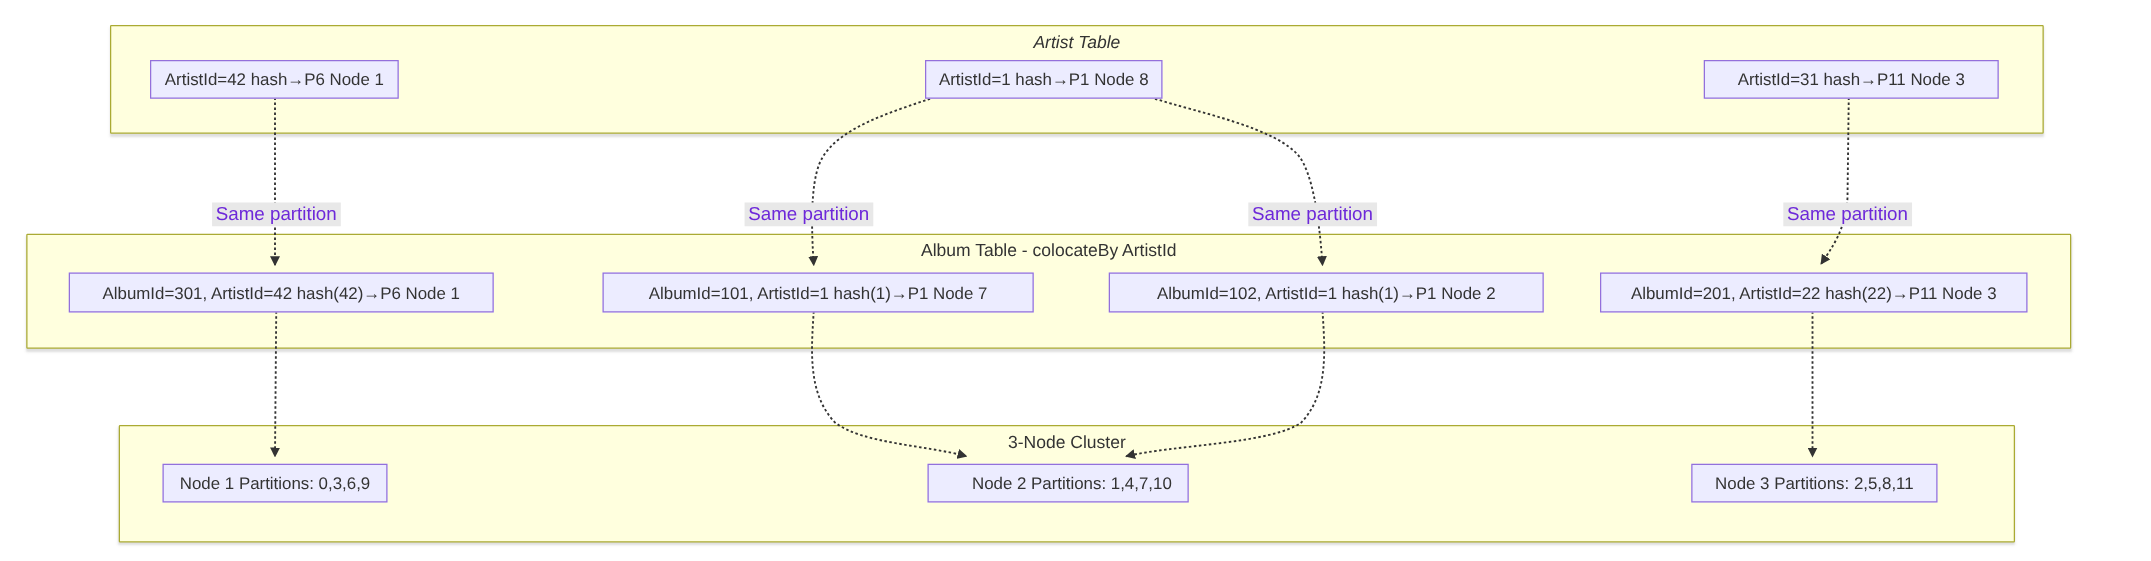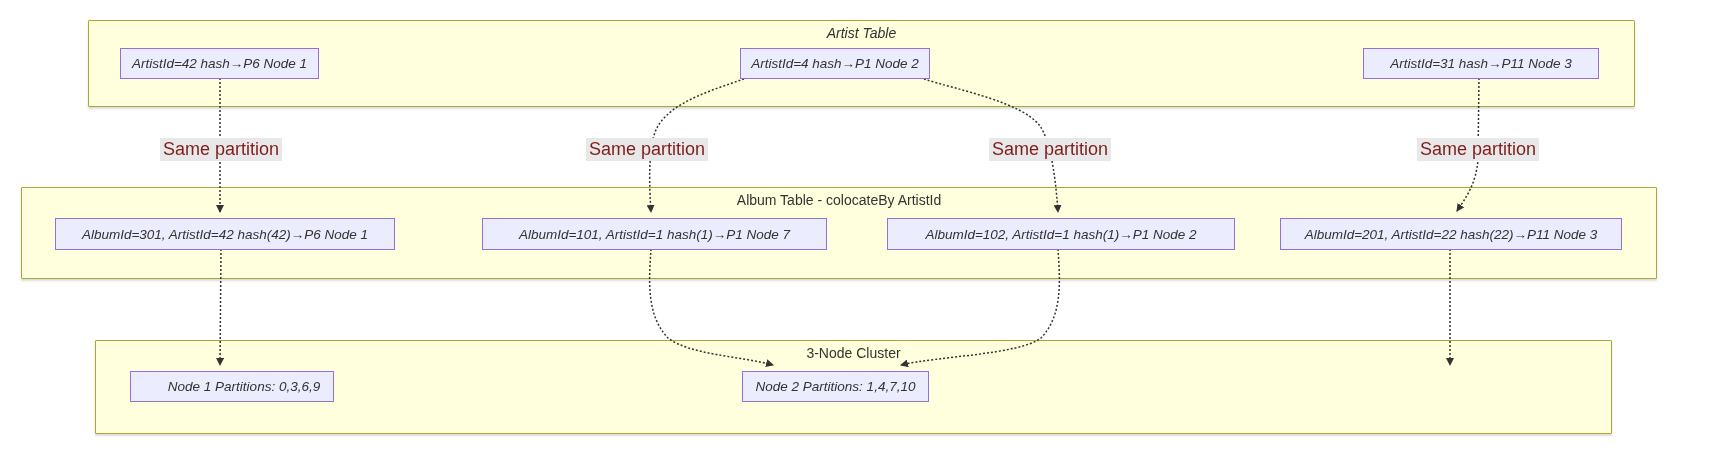--- a/index.html
+++ b/index.html
@@ -31,31 +31,31 @@
     position:absolute;
     background:#ececff;
     border:1px solid #9370db;
     display:flex;
     align-items:center;
     justify-content:center;
     font-size:13.5px;
     white-space:nowrap;
     color:#333;
     z-index:4;
-    font-style:italic;
   }
   .edge-label{
     position:absolute;
     transform:translateX(-50%);
     background:#e8e8e8;
     padding:1px 3px;
-    font-size:18px;
+    font-size:15px;
     white-space:nowrap;
-    color:#7f1d1d;
+    color:#6d28d9;
     z-index:3;
+    margin-top:24px;
   }
   #edges{
     position:absolute;
     left:0;top:0;
     z-index:2;
     pointer-events:none;
   }
   .edge{
     fill:none;
     stroke:#333333;
@@ -95,24 +95,25 @@
     <path class="edge" marker-end="url(#arrow)" d="M 1058 249 C 1060 280, 1063 315, 1041 338 C 1018 355, 938 356, 901 365"></path>
     <path class="edge" marker-end="url(#arrow)" d="M 1450 249 L 1450 365"></path>
   </svg>
 
   <div class="edge-label" style="left:221px;top:138px;">Same partition</div>
   <div class="edge-label" style="left:647px;top:138px;">Same partition</div>
   <div class="edge-label" style="left:1050px;top:138px;">Same partition</div>
   <div class="edge-label" style="left:1478px;top:138px;">Same partition</div>
 
   <div class="node" style="left:120px;top:48px;width:197px;height:29px;">ArtistId=42 hash→P6 Node 1</div>
-  <div class="node" style="left:740px;top:48px;width:188px;height:29px;">ArtistId=4 hash→P1 Node 2</div>
+  <div class="node" style="left:740px;top:48px;width:188px;height:29px;">ArtistId=1 hash→P1 Node 8</div>
   <div class="node" style="left:1363px;top:48px;width:234px;height:29px;">ArtistId=31 hash→P11 Node 3</div>
 
   <div class="node" style="left:55px;top:218px;width:338px;height:30px;">AlbumId=301, ArtistId=42 hash(42)→P6 Node 1</div>
   <div class="node" style="left:482px;top:218px;width:343px;height:30px;">AlbumId=101, ArtistId=1 hash(1)→P1 Node 7</div>
   <div class="node" style="left:887px;top:218px;width:346px;height:30px;">AlbumId=102, ArtistId=1 hash(1)→P1 Node 2</div>
   <div class="node" style="left:1280px;top:218px;width:340px;height:30px;text-align:right;">AlbumId=201, ArtistId=22 hash(22)→P11 Node 3</div>
 
-  <div class="node" style="left:130px;top:371px;width:178px;height:29px;padding-left:24px;">Node 1 Partitions: 0,3,6,9</div>
-  <div class="node" style="left:742px;top:371px;width:185px;height:29px;">Node 2 Partitions: 1,4,7,10</div>
+  <div class="node" style="left:130px;top:371px;width:178px;height:29px;">Node 1 Partitions: 0,3,6,9</div>
+  <div class="node" style="left:742px;top:371px;width:185px;height:29px;padding-left:22px;">Node 2 Partitions: 1,4,7,10</div>
+  <div class="node" style="left:1353px;top:371px;width:195px;height:29px;">Node 3 Partitions: 2,5,8,11</div>
 
 </div>
 
 </body></html>

